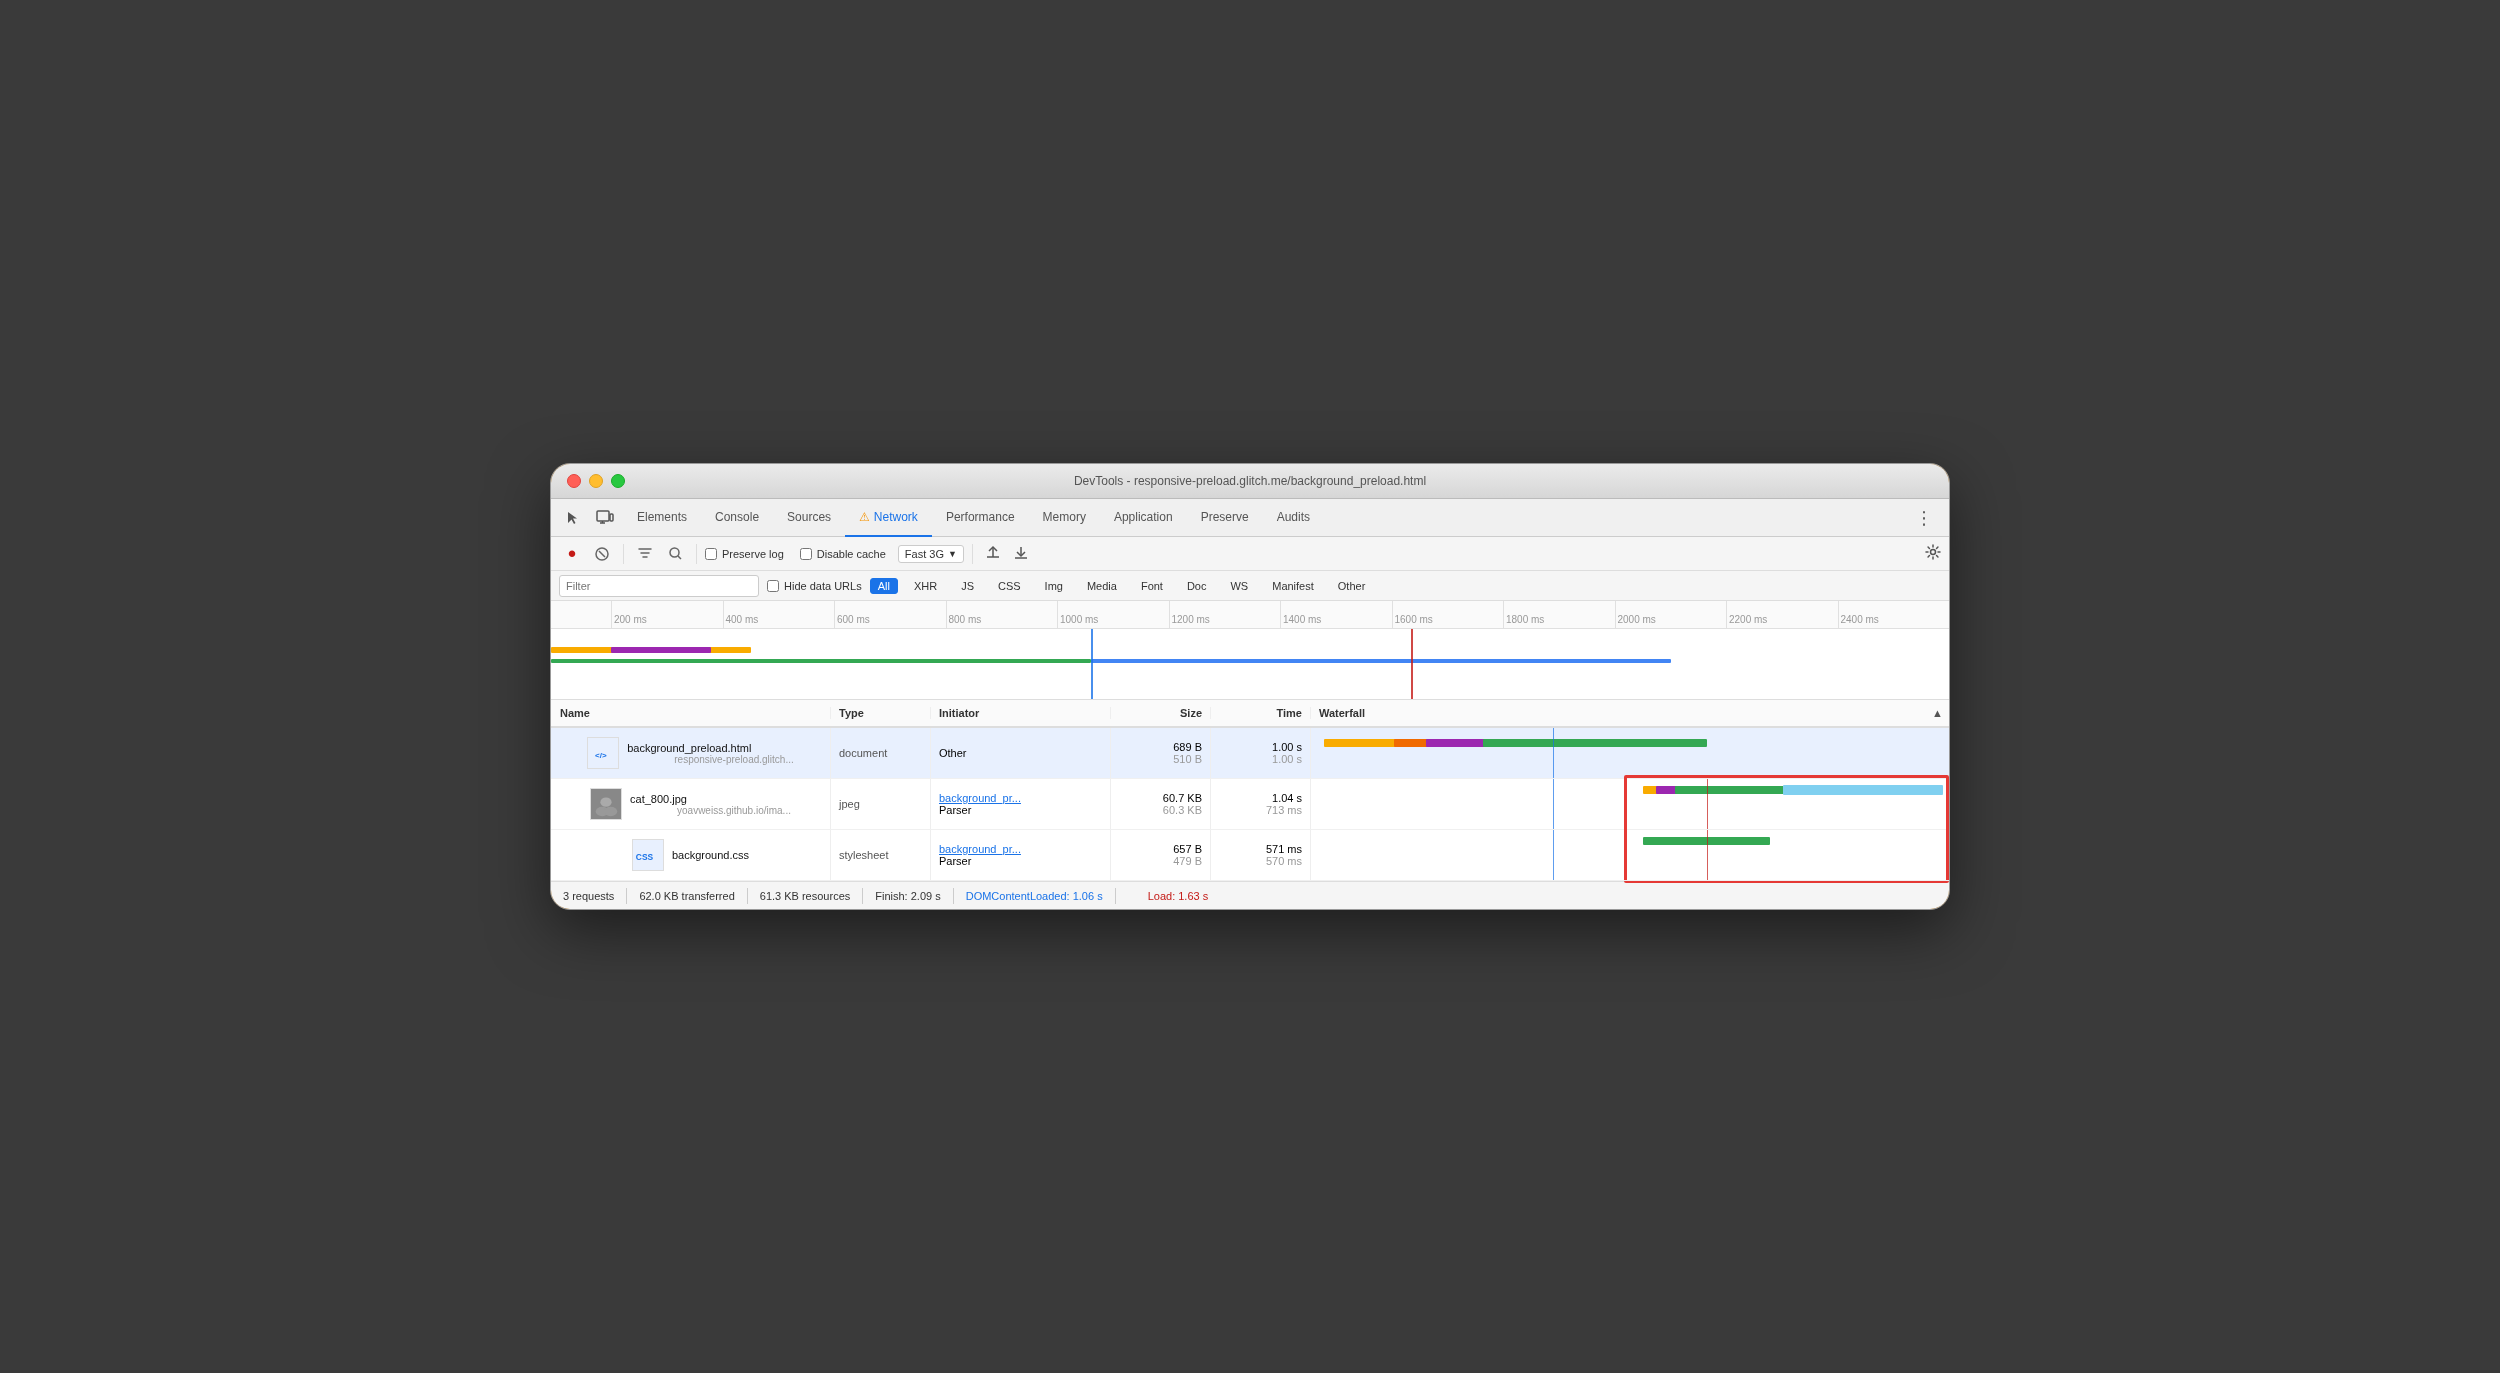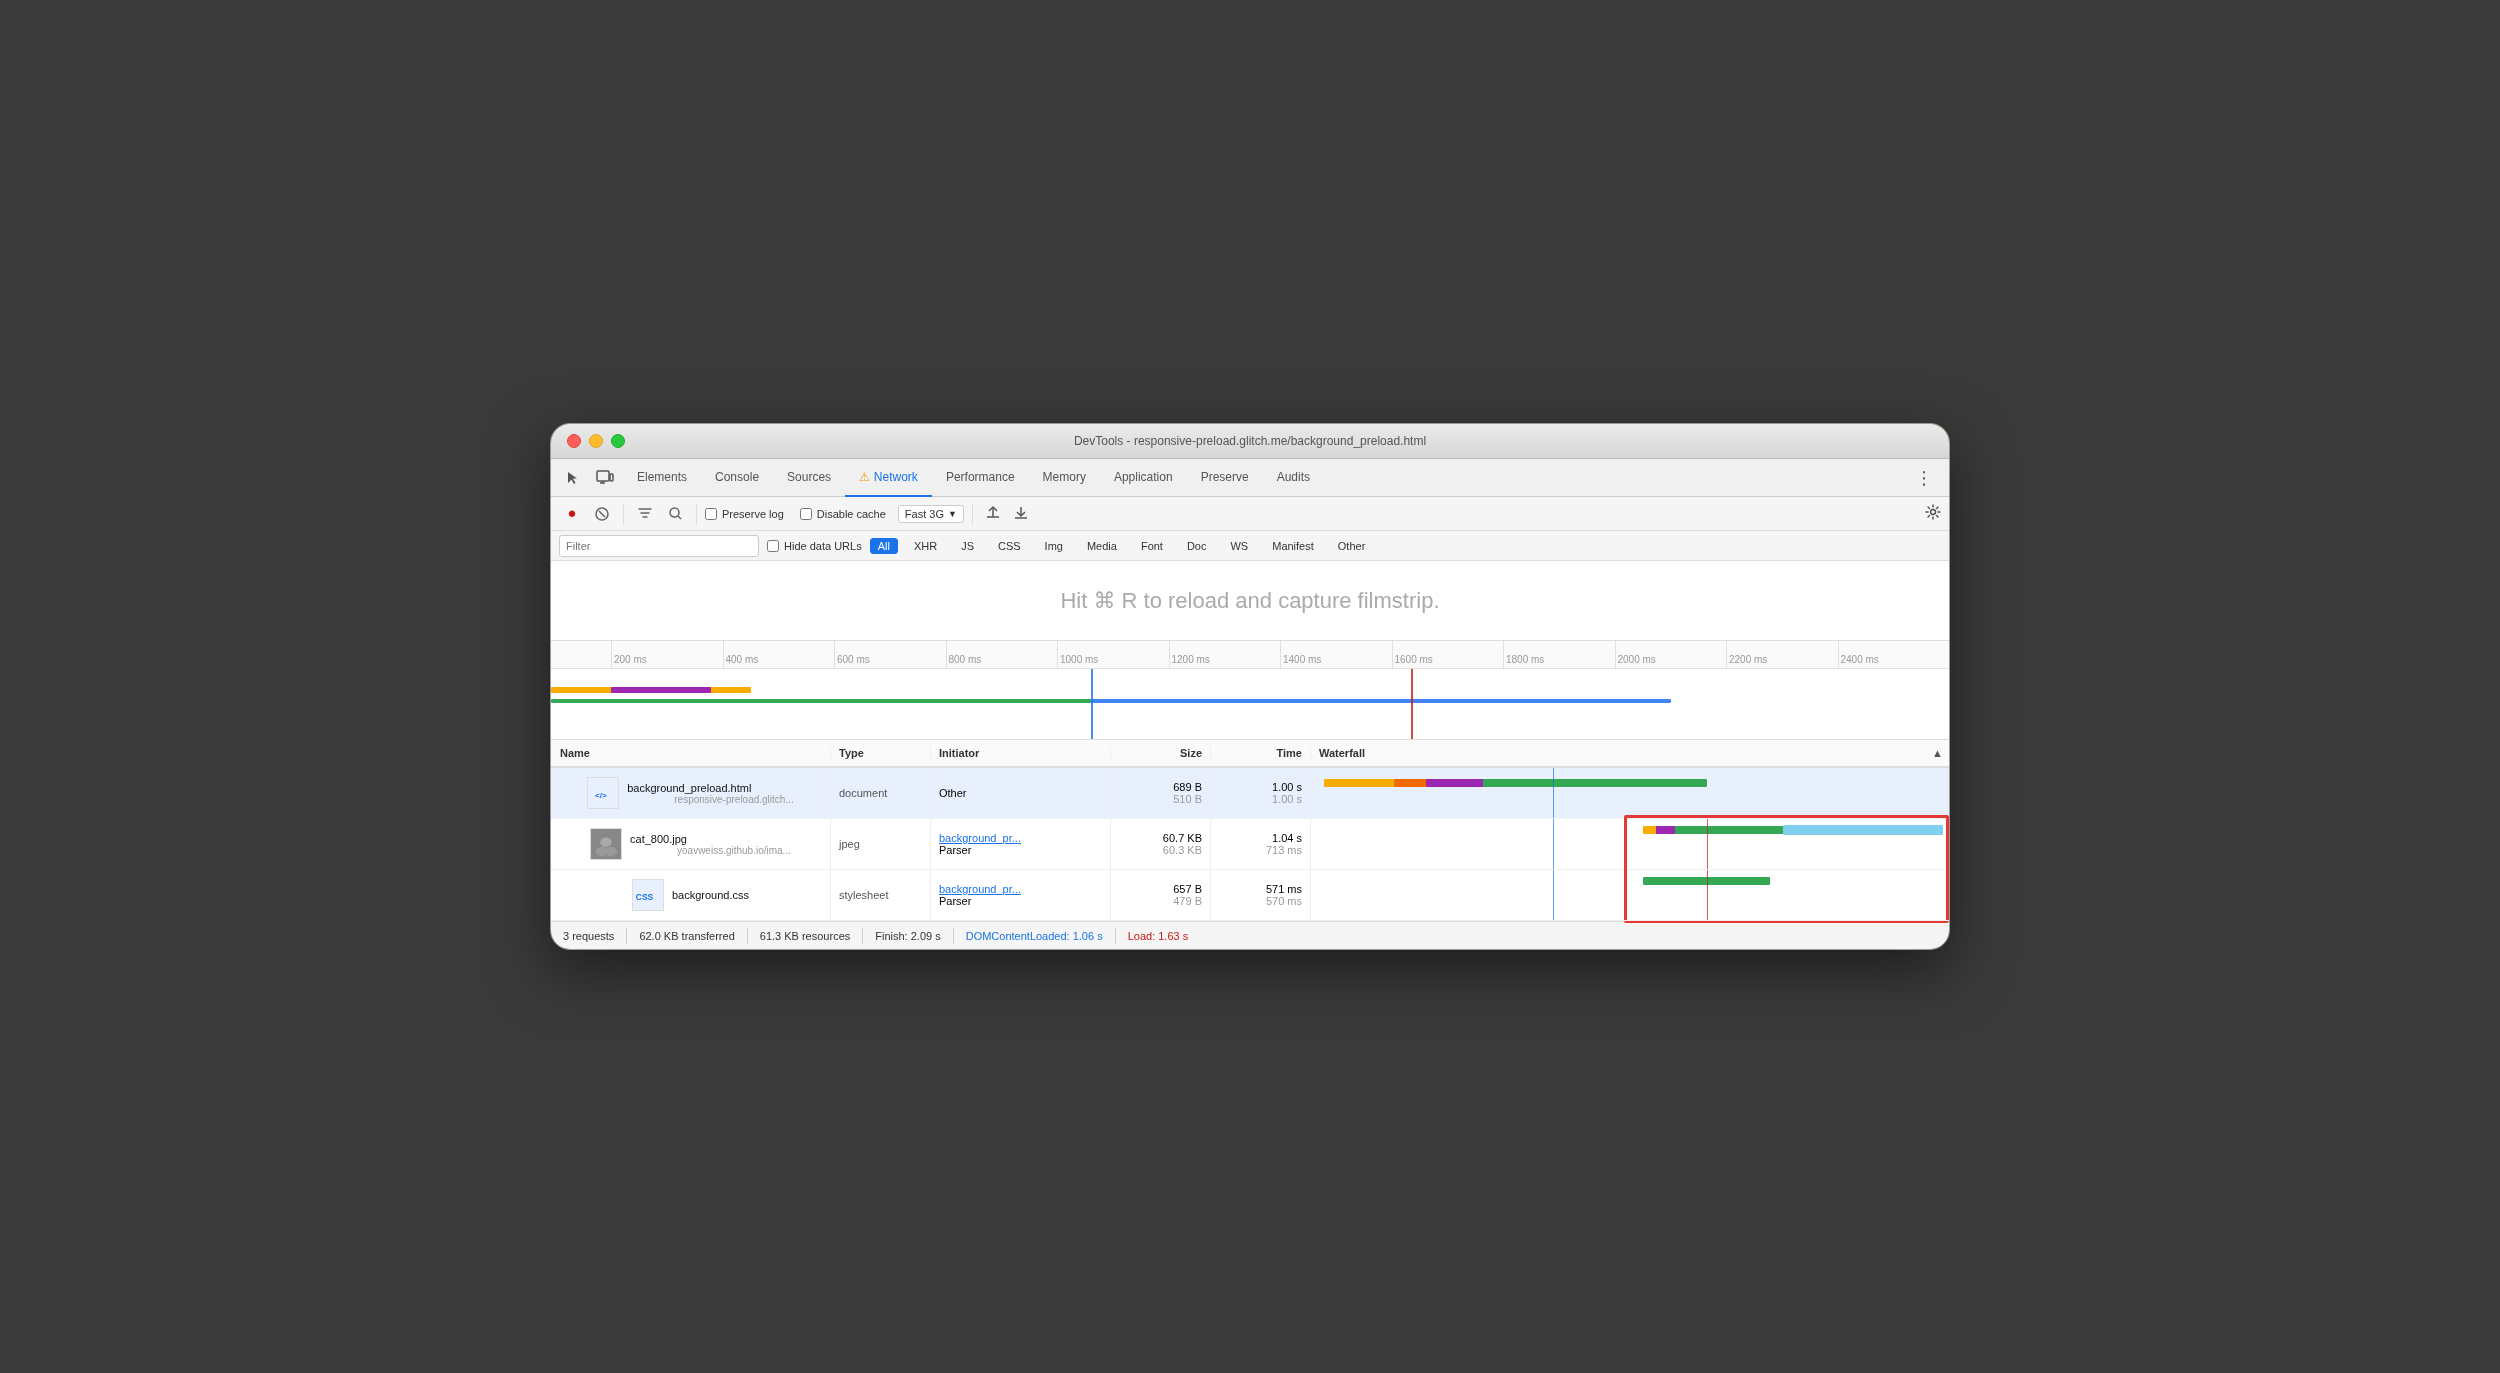--- a/index.html
+++ b/index.html
@@ -378,21 +378,21 @@
       color: #333;
       gap: 0;
     }
     .status-sep {
       width: 1px;
       height: 16px;
       background: #ccc;
       margin: 0 12px;
     }
     .status-dom { color: #1a73e8; }
-    .status-load { color: #c41a16; }
+    .status-load { color: #c41a16; margin-left: 20px; }
   </style>
 </head>
 <body>
 
 <div class="window">
 
   <div class="title-bar">
     <div class="traffic-lights">
       <div class="traffic-light close"></div>
       <div class="traffic-light minimize"></div>
@@ -514,23 +514,20 @@
     <button class="filter-type-btn">CSS</button>
     <button class="filter-type-btn">Img</button>
     <button class="filter-type-btn">Media</button>
     <button class="filter-type-btn">Font</button>
     <button class="filter-type-btn">Doc</button>
     <button class="filter-type-btn">WS</button>
     <button class="filter-type-btn">Manifest</button>
     <button class="filter-type-btn">Other</button>
   </div>
 
-  <div class="filmstrip-hint">
-    <span>Hit ⌘ R to reload and capture filmstrip.</span>
-  </div>
 
   <div class="timeline-area">
     <div class="timeline-ruler">
       <div class="ruler-mark">
           <span>200 ms</span>
         </div>
       <div class="ruler-mark">
           <span>400 ms</span>
         </div>
       <div class="ruler-mark">

